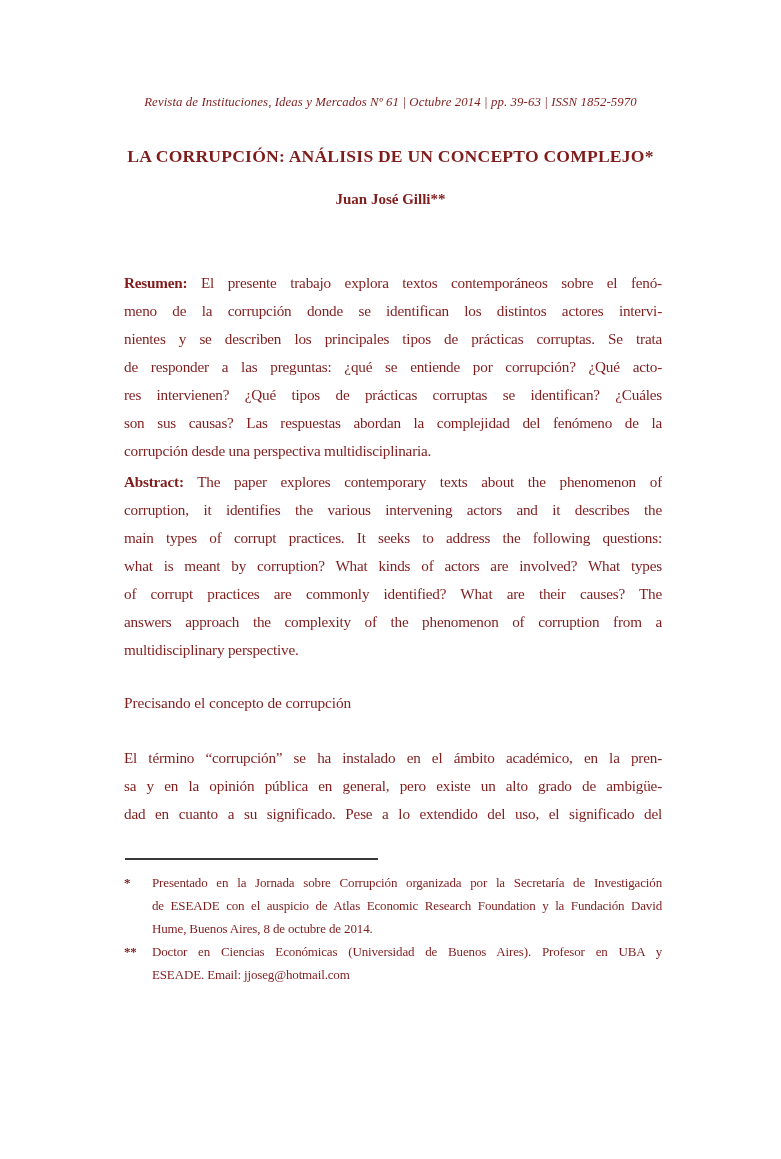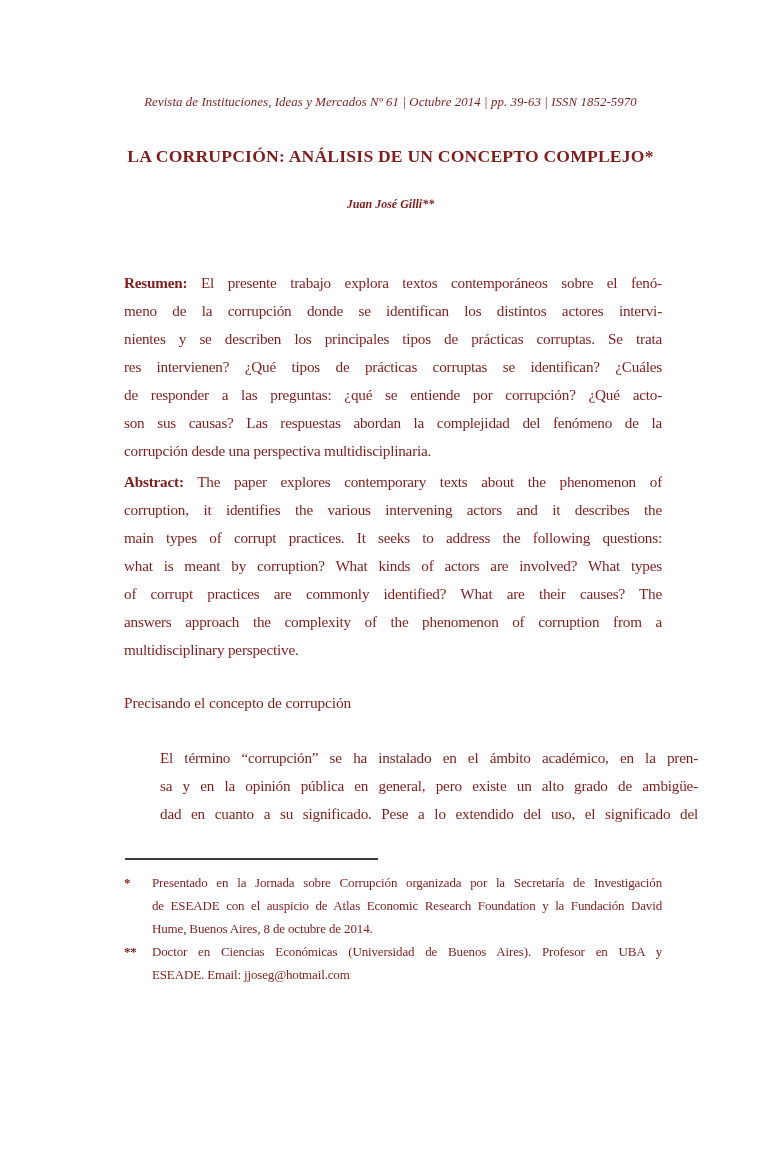--- a/index.html
+++ b/index.html
@@ -11,30 +11,30 @@
   }
   .jheader {
     position:absolute; top:95px; left:0; width:100%; text-align:center;
     font-style:italic; font-size:12.8px; letter-spacing:0.1px; white-space:nowrap;
   }
   .title {
     position:absolute; top:146px; left:0; width:100%; text-align:center;
     font-size:17.6px; font-weight:bold; letter-spacing:0.2px; white-space:nowrap;
   }
   .author {
-    position:absolute; top:197px; left:0; width:100%; text-align:center;
-    font-size:12px; font-weight:bold; font-style:italic;
+    position:absolute; top:191px; left:0; width:100%; text-align:center;
+    font-size:15px; font-weight:bold; 
   }
   .block {
     position:absolute; left:124px; width:538px;
     font-size:15.2px; letter-spacing:-0.2px;
   }
   .resumen  { top:269px; }
   .abstract { top:468px; }
-  .bodypara { top:744px;margin-left:36px; }
+  .bodypara { top:744px; }
   .ln {
     height:28px; line-height:28px; overflow:hidden;
     text-align:justify; text-align-last:justify;
   }
   .ln.last { text-align-last:left; }
   .b { font-weight:bold; }
   .heading {
     position:absolute; top:694px; left:124px;
     font-size:15.4px; font-weight:normal; letter-spacing:-0.1px;
   }
@@ -63,22 +63,22 @@
   <div class="jheader">Revista de Instituciones, Ideas y Mercados Nº 61 | Octubre 2014 | pp. 39-63 | ISSN 1852-5970</div>
 
   <div class="title">LA CORRUPCIÓN: ANÁLISIS DE UN CONCEPTO COMPLEJO*</div>
 
   <div class="author">Juan José Gilli**</div>
 
   <div class="block resumen">
     <div class="ln"><span class="b">Resumen:</span> <span>El presente trabajo explora textos contemporáneos sobre el fenó-</span></div>
     <div class="ln">meno de la corrupción donde se identifican los distintos actores intervi-</div>
     <div class="ln">nientes y se describen los principales tipos de prácticas corruptas. Se trata</div>
+    <div class="ln">de responder a las preguntas: ¿qué se entiende por corrupción? ¿Qué acto-</div>
     <div class="ln">res intervienen? ¿Qué tipos de prácticas corruptas se identifican? ¿Cuáles</div>
-    <div class="ln">de responder a las preguntas: ¿qué se entiende por corrupción? ¿Qué acto-</div>
     <div class="ln">son sus causas? Las respuestas abordan la complejidad del fenómeno de la</div>
     <div class="ln last">corrupción desde una perspectiva multidisciplinaria.</div>
   </div>
 
   <div class="block abstract">
     <div class="ln"><span class="b">Abstract:</span> <span>The paper explores contemporary texts about the phenomenon of</span></div>
     <div class="ln">corruption, it identifies the various intervening actors and it describes the</div>
     <div class="ln">main types of corrupt practices. It seeks to address the following questions:</div>
     <div class="ln">what is meant by corruption? What kinds of actors are involved? What types</div>
     <div class="ln">of corrupt practices are commonly identified? What are their causes? The</div>

